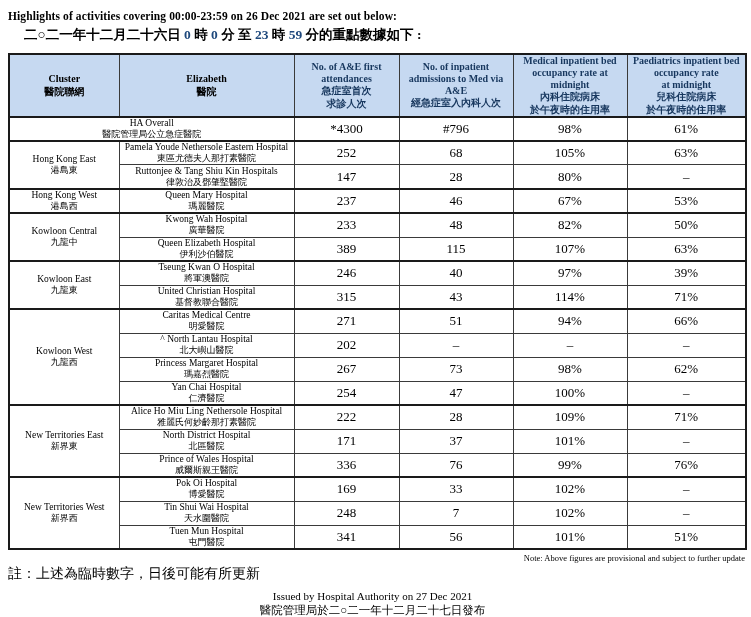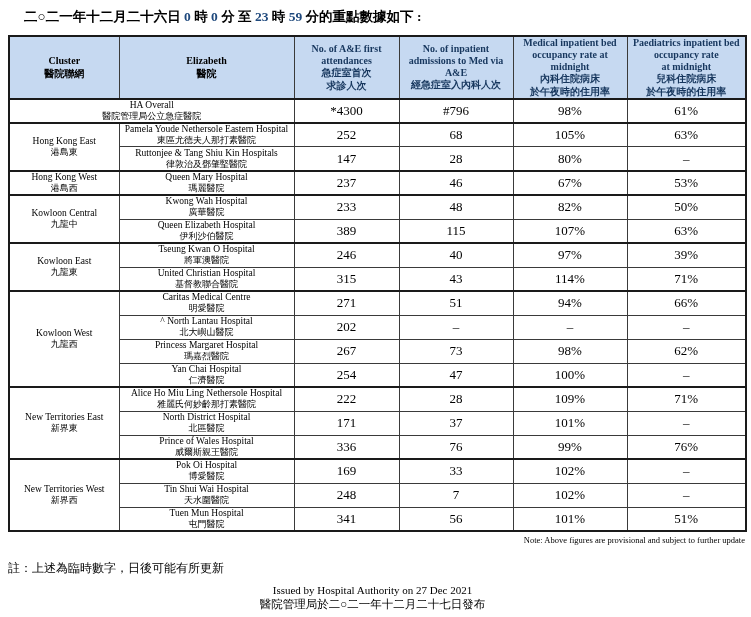--- a/index.html
+++ b/index.html
@@ -32,29 +32,30 @@
   .hdr-zh { font-size: 10px; font-weight: bold; line-height: 1.22; margin-top: 1px; }
   .hdr-blue { color: #17375e; }
 
   td { height: 24px; }
   td.name-cell .en { font-size: 9.5px; line-height: 1.15; }
   td.name-cell .zh { font-size: 9px;  line-height: 1.25; }
   td.overall-cell { padding-left: 110px; }
   td.stat { font-size: 13px; }
 
   .note-en { font-size: 8.5px; margin-top: 3px; text-align: right; }
-  .note-zh { font-size: 12px; margin-top: 15px; }
+  .note-zh { font-size: 14px; margin-top: 2px; }
   .footer { text-align: center; margin-top: 7px; padding-right: 8px; }
   .footer-en { font-size: 11px; }
   .footer-zh { font-size: 11.5px; margin-top: 1px; }
 </style>
 </head>
 <body>
 
 <div class="page">
+  <div class="title-en">Highlights of activities covering 00:00-23:59 on 26 Dec 2021 are set out below:</div>
   <div class="title-zh"><span>二○二一年十二月二十六日 </span><span class="num">0</span><span> 時 </span><span class="num">0</span><span> 分 至 </span><span class="num">23</span><span> 時 </span><span class="num">59</span><span> 分的重點數據如下 :</span></div>
 
   <table class="report">
       <colgroup>
         <col style="width: 110px;">
         <col style="width: 175px;">
         <col style="width: 105px;">
         <col style="width: 114px;">
         <col style="width: 114px;">
         <col style="width: 119px;">

